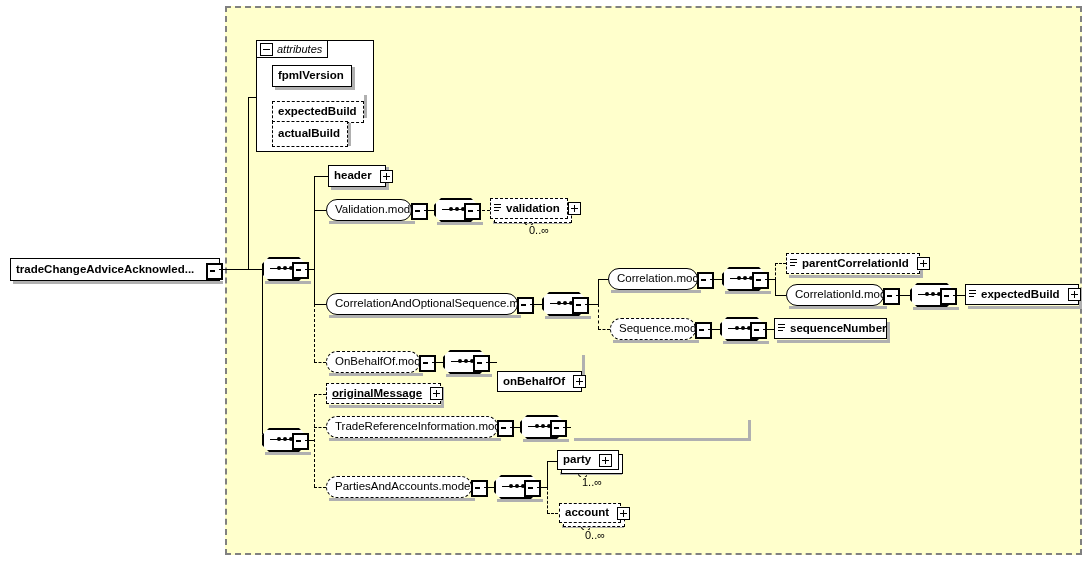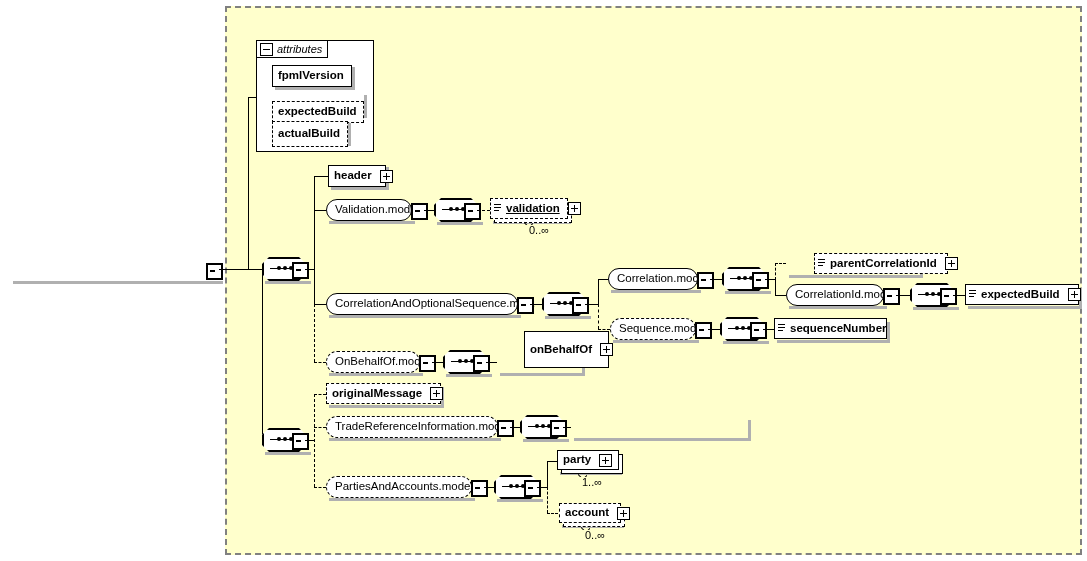--- a/index.html
+++ b/index.html
@@ -83,20 +83,23 @@
   .shadowbar{position:absolute;background:#b0b0b0;}
 </style>
 </head>
 <body>
 
 <div id="canvas">
 
   <div class="group-box" style="left:225px;top:6px;width:857px;height:549px;"></div>
 
   <div class="shadowbar" style="left:13px;top:281px;width:210px;height:3px;"></div>
+  <div class="node req" style="left:10px;top:258px;width:210px;height:23px;">
+    <span class="lbl">tradeChangeAdviceAcknowled...</span>
+  </div>
   <div class="pmbox" style="left:206px;top:263px;"></div>
 
   <div class="ln h" style="left:219px;top:269px;width:43px;"></div>
 
   <div class="attrpanel" style="left:256px;top:40px;width:118px;height:112px;"></div>
   <div class="attrtab" style="left:256px;top:40px;width:72px;height:18px;">
     <span class="mbox"></span>
     <span class="lbl">attributes</span>
   </div>
 
@@ -161,21 +164,21 @@
       <div class="sdot" style="left:27px;"></div>
   </div>
   <div class="pmbox" style="left:464px;top:203px;"></div>
   <div class="dln h" style="left:477px;top:210px;width:13px;"></div>
 
   <div class="shadowbar" style="left:493px;top:221px;width:78px;height:3px;"></div>
   <div class="shadowbar" style="left:568px;top:203px;width:3px;height:21px;"></div>
   <div class="stack dashed" style="left:490px;top:198px;">
     <div class="back1" style="left:4px;top:4px;width:78px;height:21px;"></div>
   </div>
-  <div class="node opt" style="left:490px;top:198px;width:78px;height:21px;text-decoration:underline;">
+  <div class="node opt" style="left:490px;top:198px;width:78px;height:21px;">
     <span class="tmark">
         <i></i>
         <i></i>
         <i></i>
       </span>
     <span class="lbl">validation</span>
     <span class="pm plus"></span>
   </div>
   <div class="chev" style="left:524px;top:220px;"></div>
   <div class="card" style="left:529px;top:224px;">0..∞</div>
@@ -223,21 +226,21 @@
   <div class="pmbox" style="left:752px;top:272px;"></div>
   <div class="ln h" style="left:765px;top:279px;width:10px;"></div>
 
   <div class="dln v" style="left:775px;top:263px;height:17px;"></div>
   <div class="dln h" style="left:775px;top:263px;width:11px;"></div>
   <div class="ln v" style="left:775px;top:279px;height:17px;"></div>
   <div class="ln h" style="left:775px;top:295px;width:11px;"></div>
 
   <div class="shadowbar" style="left:789px;top:275px;width:134px;height:3px;"></div>
   <div class="shadowbar" style="left:920px;top:257px;width:3px;height:21px;"></div>
-  <div class="node opt" style="left:786px;top:253px;width:134px;height:21px;margin-left:28px;">
+  <div class="node opt" style="left:786px;top:253px;width:134px;height:21px;">
     <span class="tmark">
         <i></i>
         <i></i>
         <i></i>
       </span>
     <span class="lbl">parentCorrelationId</span>
     <span class="pm plus"></span>
   </div>
 
   <div class="shadowbar" style="left:789px;top:306px;width:98px;height:3px;"></div>
@@ -313,21 +316,21 @@
       <div class="sline"></div>
     <div class="sdot" style="left:15px;"></div>
       <div class="sdot" style="left:21px;"></div>
       <div class="sdot" style="left:27px;"></div>
   </div>
   <div class="pmbox" style="left:473px;top:355px;"></div>
   <div class="ln h" style="left:486px;top:362px;width:11px;"></div>
 
   <div class="shadowbar" style="left:500px;top:373px;width:85px;height:3px;"></div>
   <div class="shadowbar" style="left:582px;top:355px;width:3px;height:21px;"></div>
-  <div class="node req" style="left:497px;top:331px;width:85px;height:37px;margin-left:27px;">
+  <div class="node req" style="left:497px;top:371px;width:85px;height:21px;">
     <span class="lbl">onBehalfOf</span>
     <span class="pm plus"></span>
   </div>
 
   <div class="ln v" style="left:262px;top:269px;height:171px;"></div>
   <div class="seqshadow" style="left:265px;top:452px;width:46px;height:3px;"></div>
   <div class="seqwrap" style="left:262px;top:428px;">
     <div class="seq"></div>
       <div class="sline"></div>
     <div class="sdot" style="left:15px;"></div>
@@ -335,21 +338,21 @@
       <div class="sdot" style="left:27px;"></div>
   </div>
   <div class="pmbox" style="left:292px;top:433px;"></div>
   <div class="ln h" style="left:305px;top:440px;width:9px;"></div>
 
   <div class="dln v" style="left:314px;top:394px;height:93px;"></div>
 
   <div class="dln h" style="left:314px;top:394px;width:12px;"></div>
   <div class="shadowbar" style="left:329px;top:405px;width:115px;height:3px;"></div>
   <div class="shadowbar" style="left:441px;top:387px;width:3px;height:21px;"></div>
-  <div class="node opt" style="left:326px;top:383px;width:115px;height:21px;">
+  <div class="node opt" style="left:326px;top:383px;width:115px;height:21px;text-decoration:underline;">
     <span class="lbl">originalMessage</span>
     <span class="pm plus"></span>
   </div>
 
   <div class="dln h" style="left:314px;top:427px;width:12px;"></div>
   <div class="shadowbar" style="left:329px;top:438px;width:172px;height:3px;"></div>
   <div class="model opt" style="left:326px;top:416px;width:172px;">
     <span class="lbl">TradeReferenceInformation.model</span>
   </div>
   <div class="pmbox" style="left:497px;top:420px;"></div>

